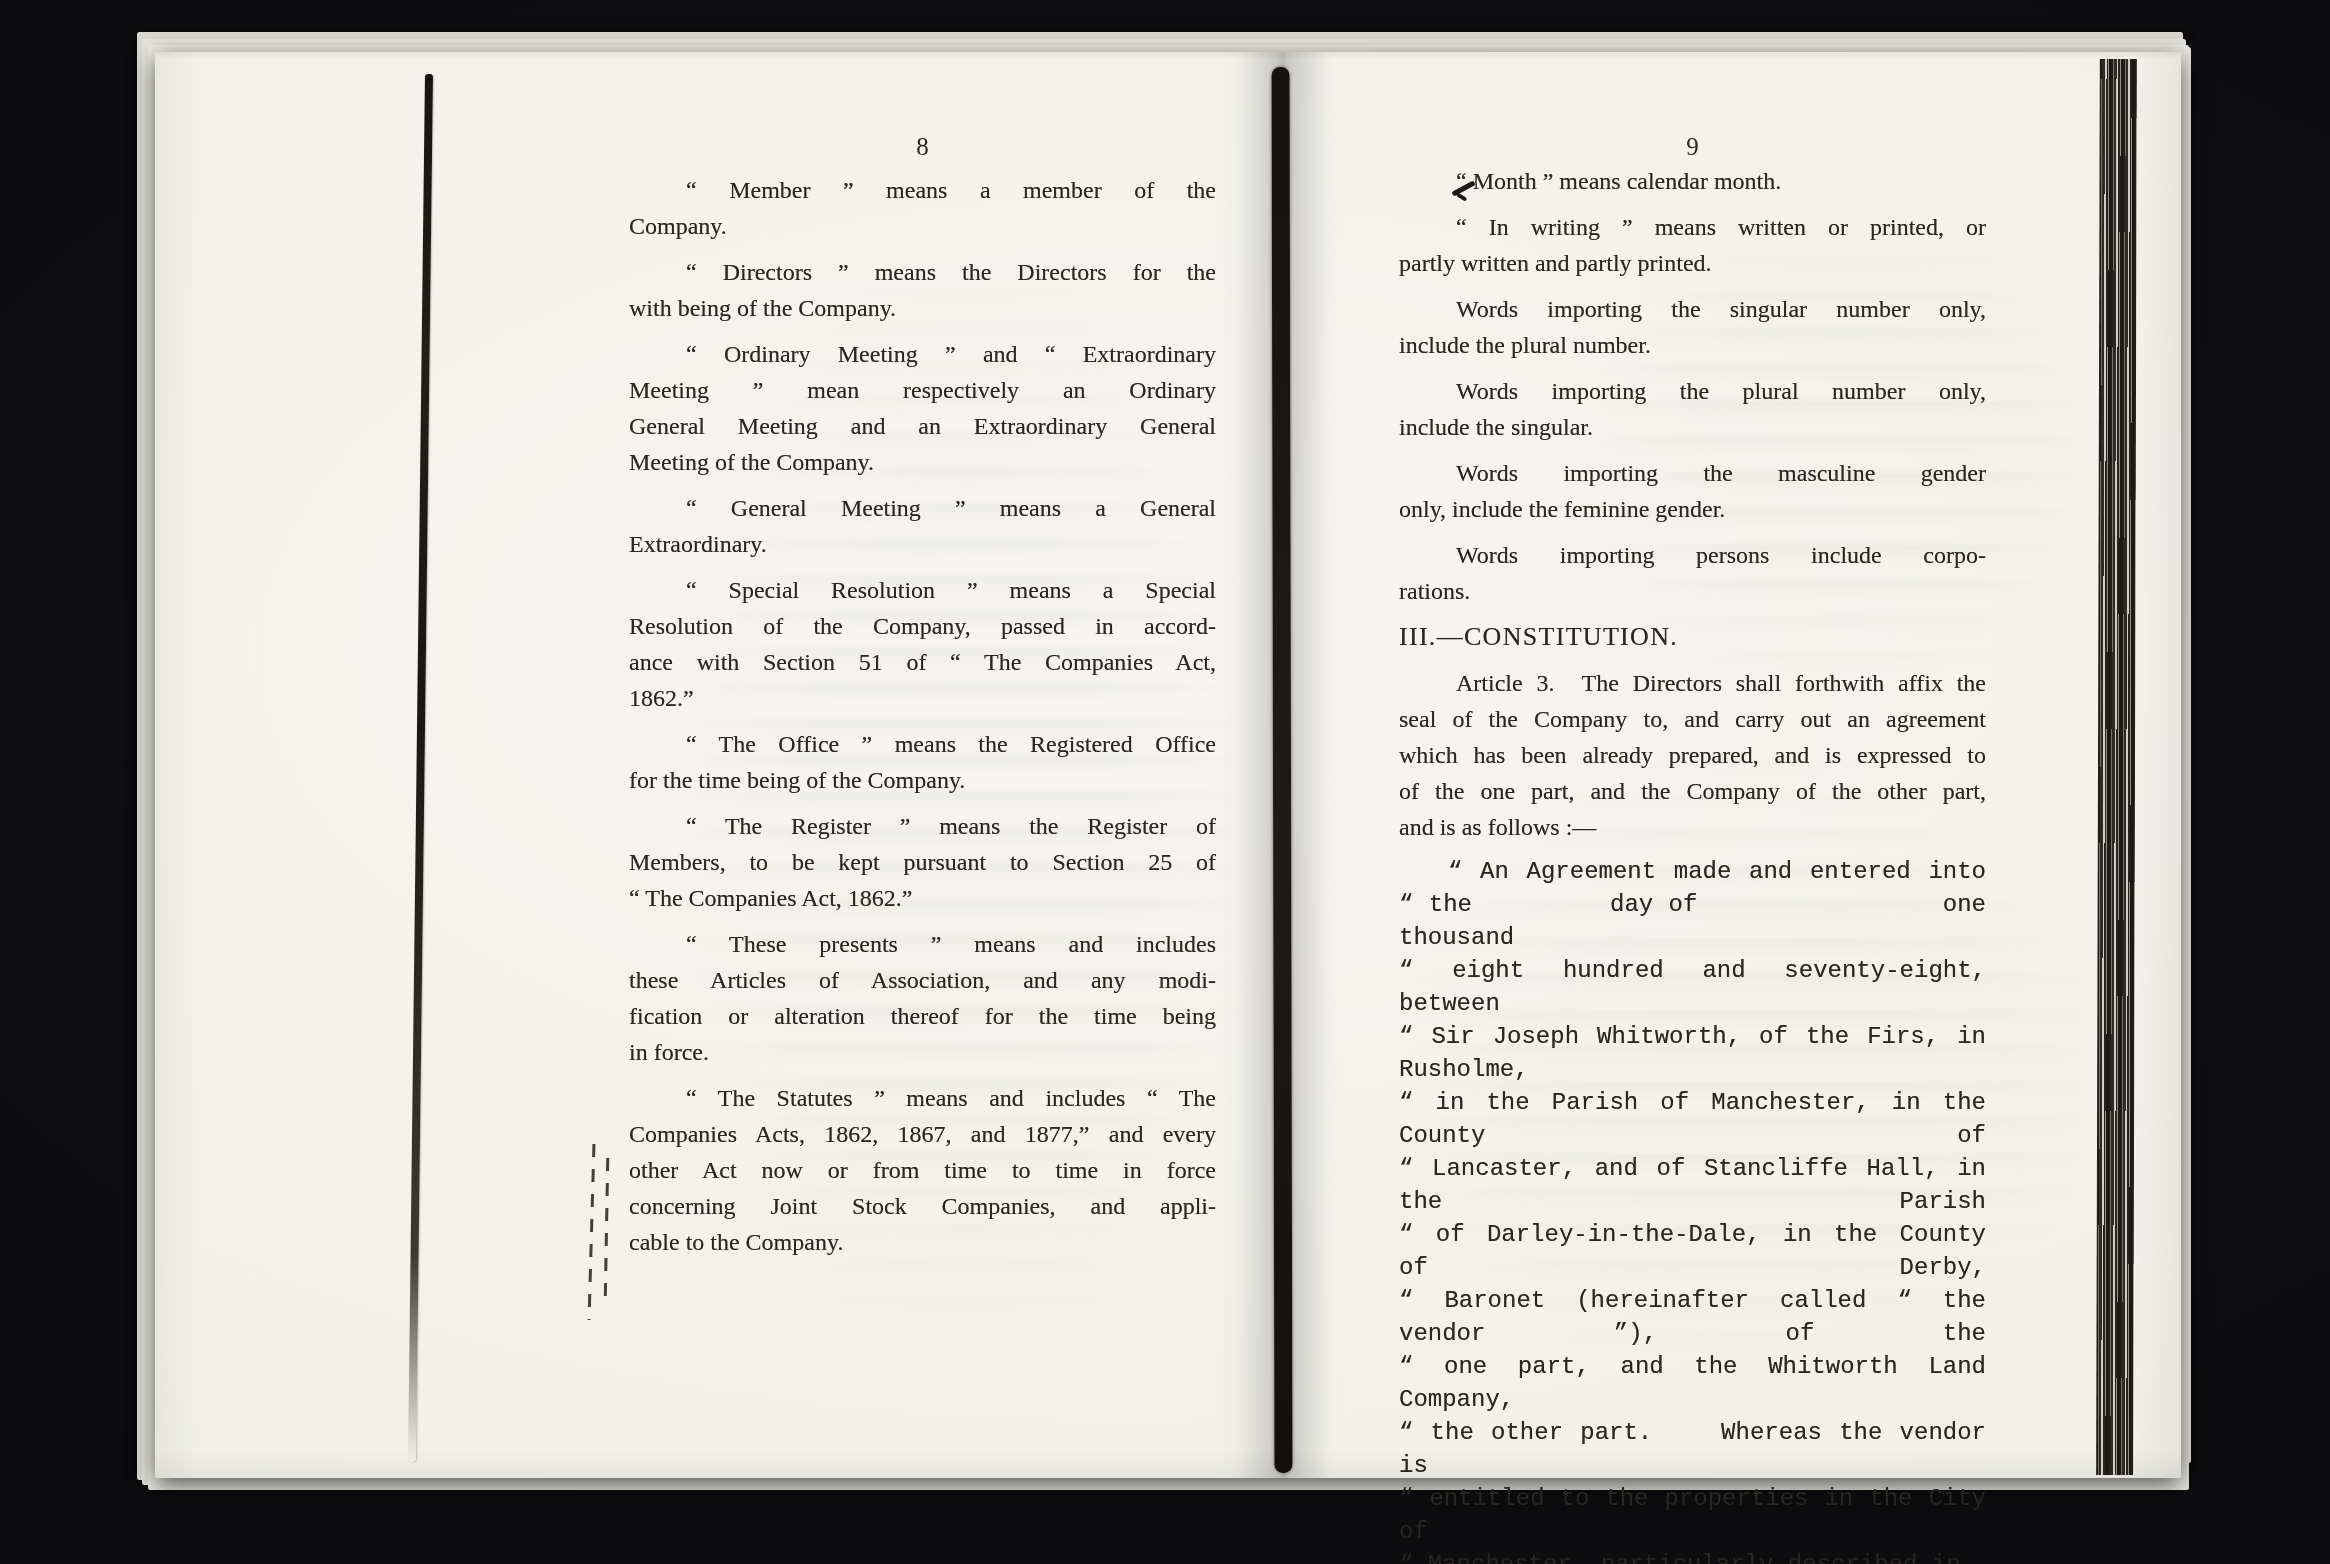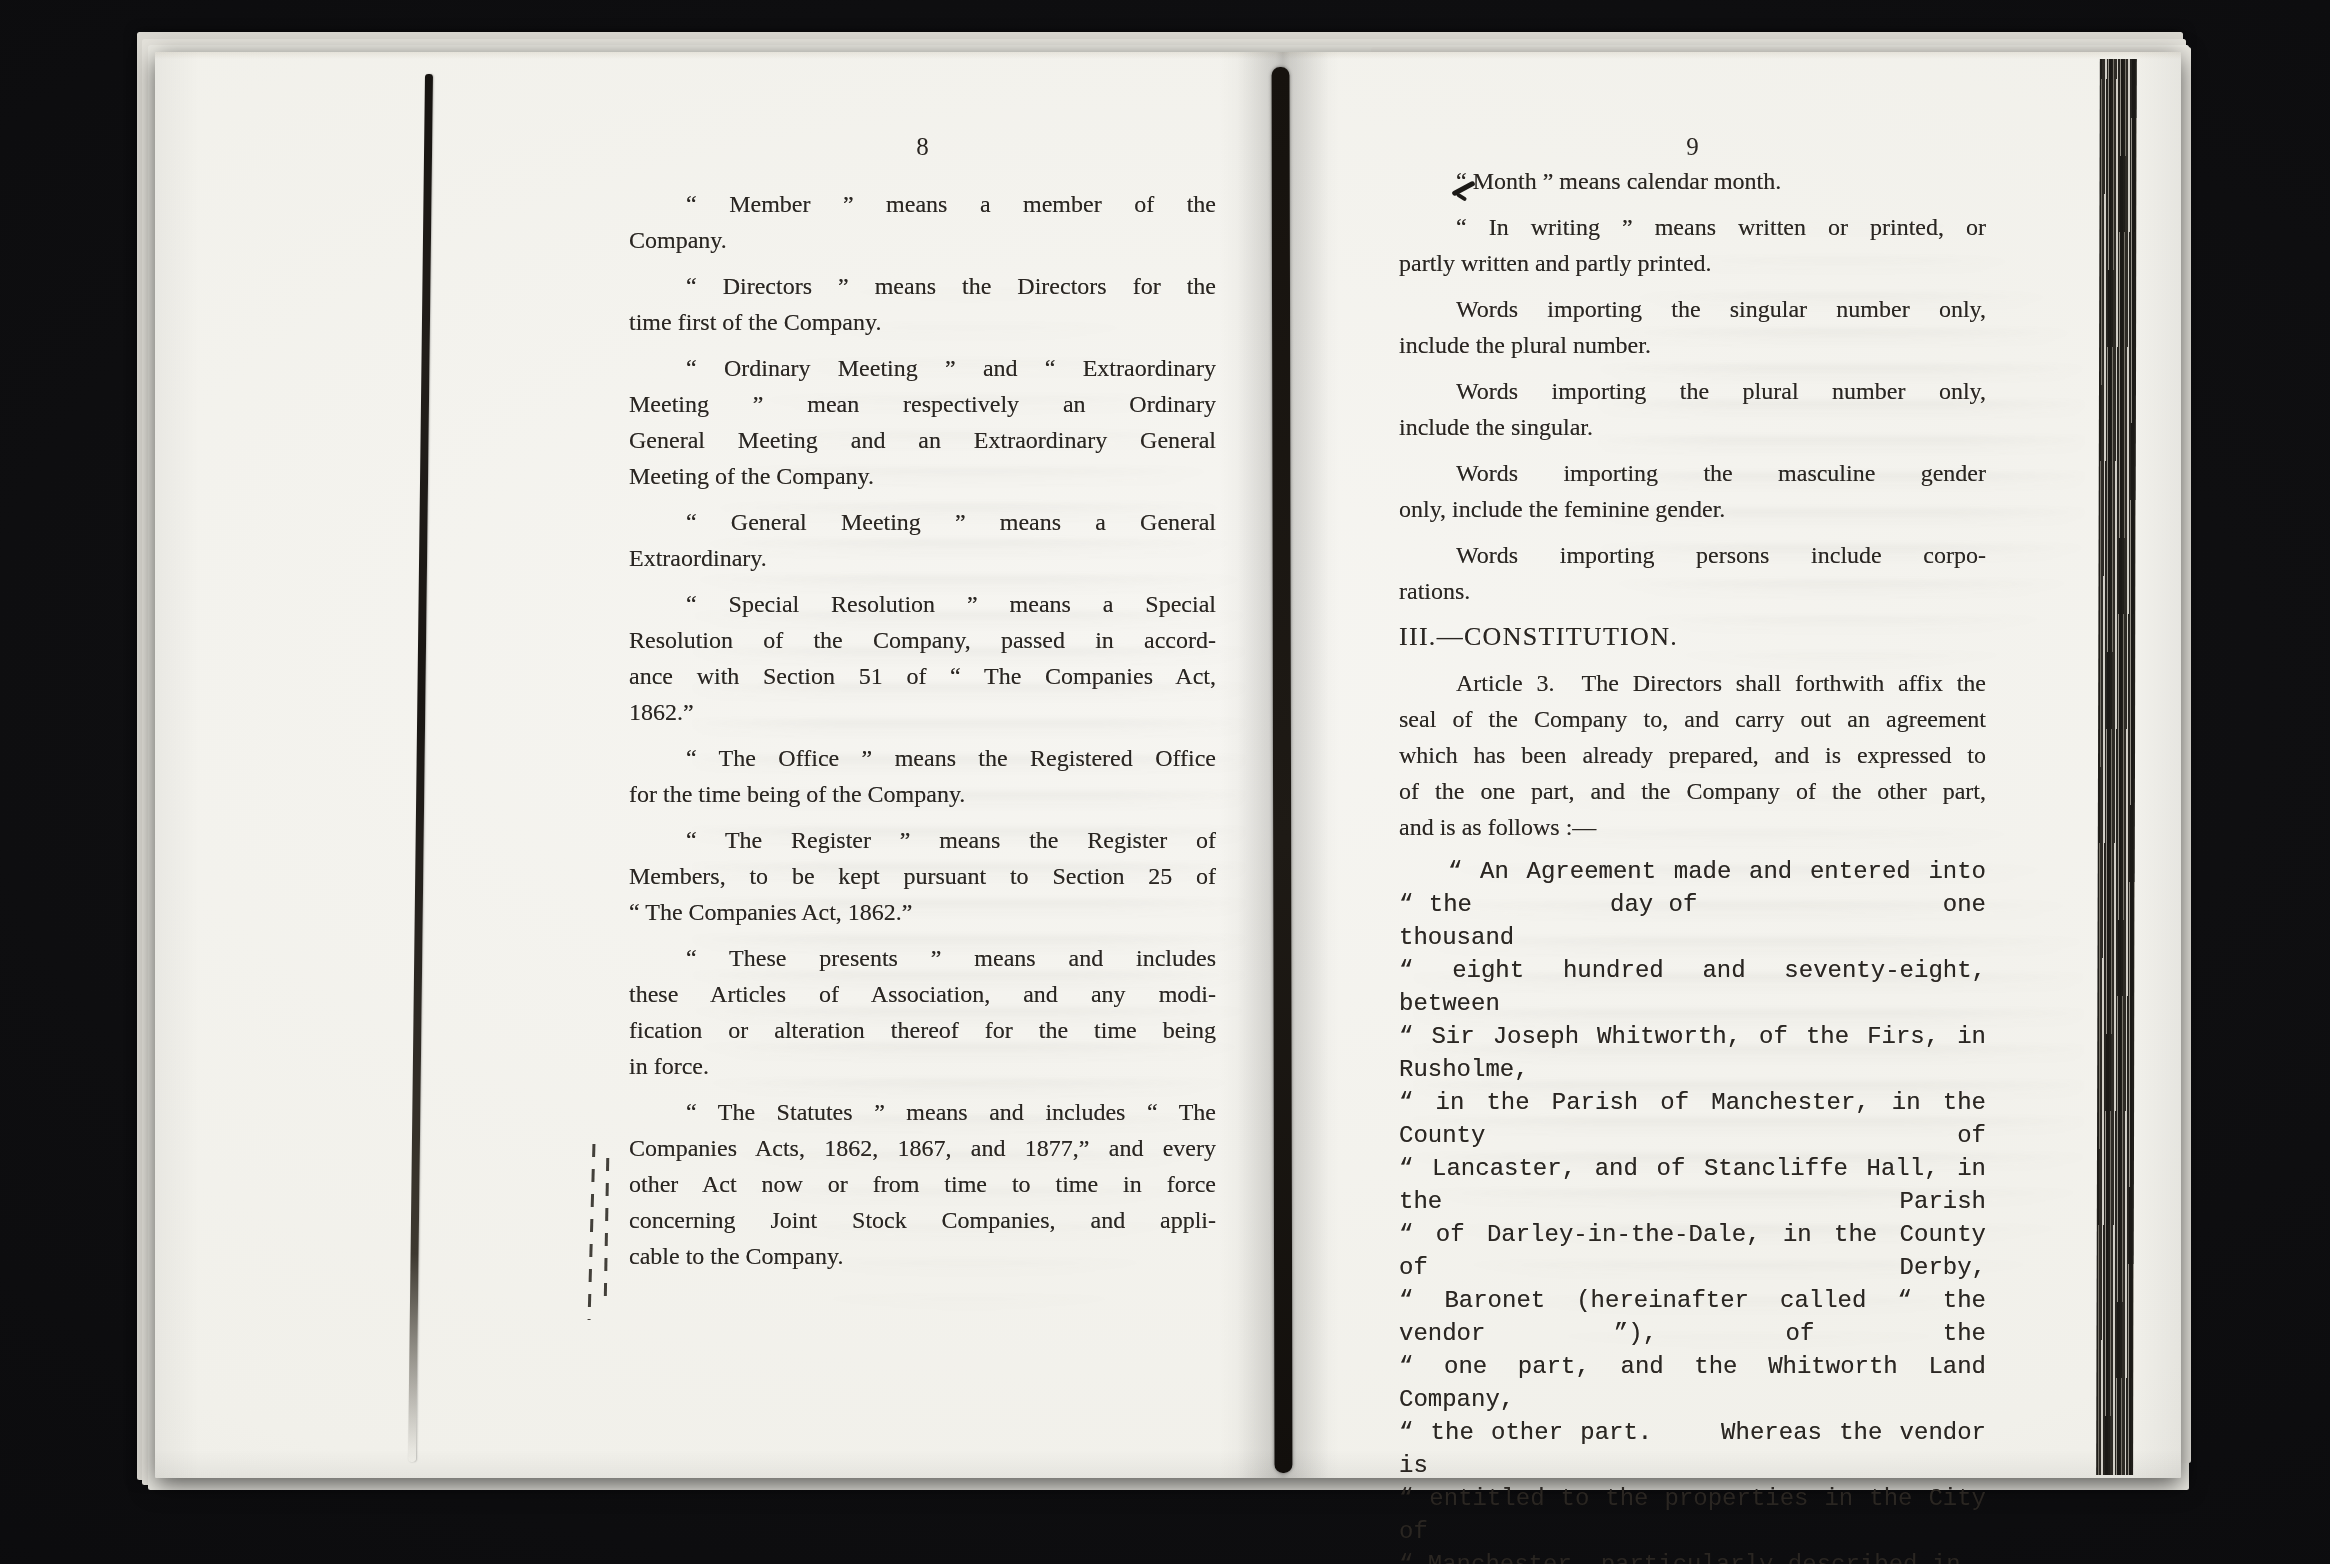--- a/index.html
+++ b/index.html
@@ -53,21 +53,21 @@
             mask-image:radial-gradient(ellipse at center, #000 35%, transparent 78%);}
   .g1{left:537px;top:235px;width:554px;height:1040px;}
   .g2{left:1258px;top:705px;width:671px;height:604px;}
   .g3{left:1443px;top:168px;width:487px;height:470px;}
   
   .pagenum{position:absolute;width:587px;text-align:center;font-size:25px;color:var(--ink);}
   .pn-left{left:474px;top:81px;}
   .pn-right{left:1244px;top:81px;}
   .col{position:absolute;width:587px;color:var(--ink);font-size:24px;line-height:36px;
        text-shadow:0 0 0.3px rgba(20,16,12,.45);}
-  .col-left{left:474px;top:134px;}
+  .col-left{left:474px;top:120px;}
   .col-right{left:1244px;top:111px;}
   .para{margin:0 0 10px 0;}
   .line{text-align:left;}
   .line.j{text-align:justify;text-align-last:justify;}
   .line.ind{text-indent:57px;}
   .heading{margin:6.7px 0 10px 0;text-align:left;font-size:26px;letter-spacing:1.3px;}
   .agreement{margin-top:8.4px;line-height:33px;font-family:Liberation Mono, monospace;}
   .agreement .line.ind{text-indent:49px;}
 </style>
 </head>
@@ -97,21 +97,21 @@
       <div class="pagenum pn-left">8</div>
       <div class="pagenum pn-right">9</div>
 
       <div class="col col-left" id="left-col">
           <div class="para">
             <div class="line j ind">“ Member ”  means  a  member  of  the</div>
             <div class="line">Company.</div>
           </div>
           <div class="para">
             <div class="line j ind">“ Directors ”  means  the  Directors  for  the</div>
-            <div class="line">time first of the Company.</div>
+            <div class="line">with being of the Company.</div>
           </div>
           <div class="para">
             <div class="line j ind">“ Ordinary Meeting ”  and  “ Extraordinary</div>
             <div class="line j">Meeting ”  mean  respectively  an  Ordinary</div>
             <div class="line j">General Meeting and an Extraordinary General</div>
             <div class="line">Meeting of the Company.</div>
           </div>
           <div class="para">
             <div class="line j ind">“ General  Meeting ”  means  a  General</div>
             <div class="line">Extraordinary.</div>

